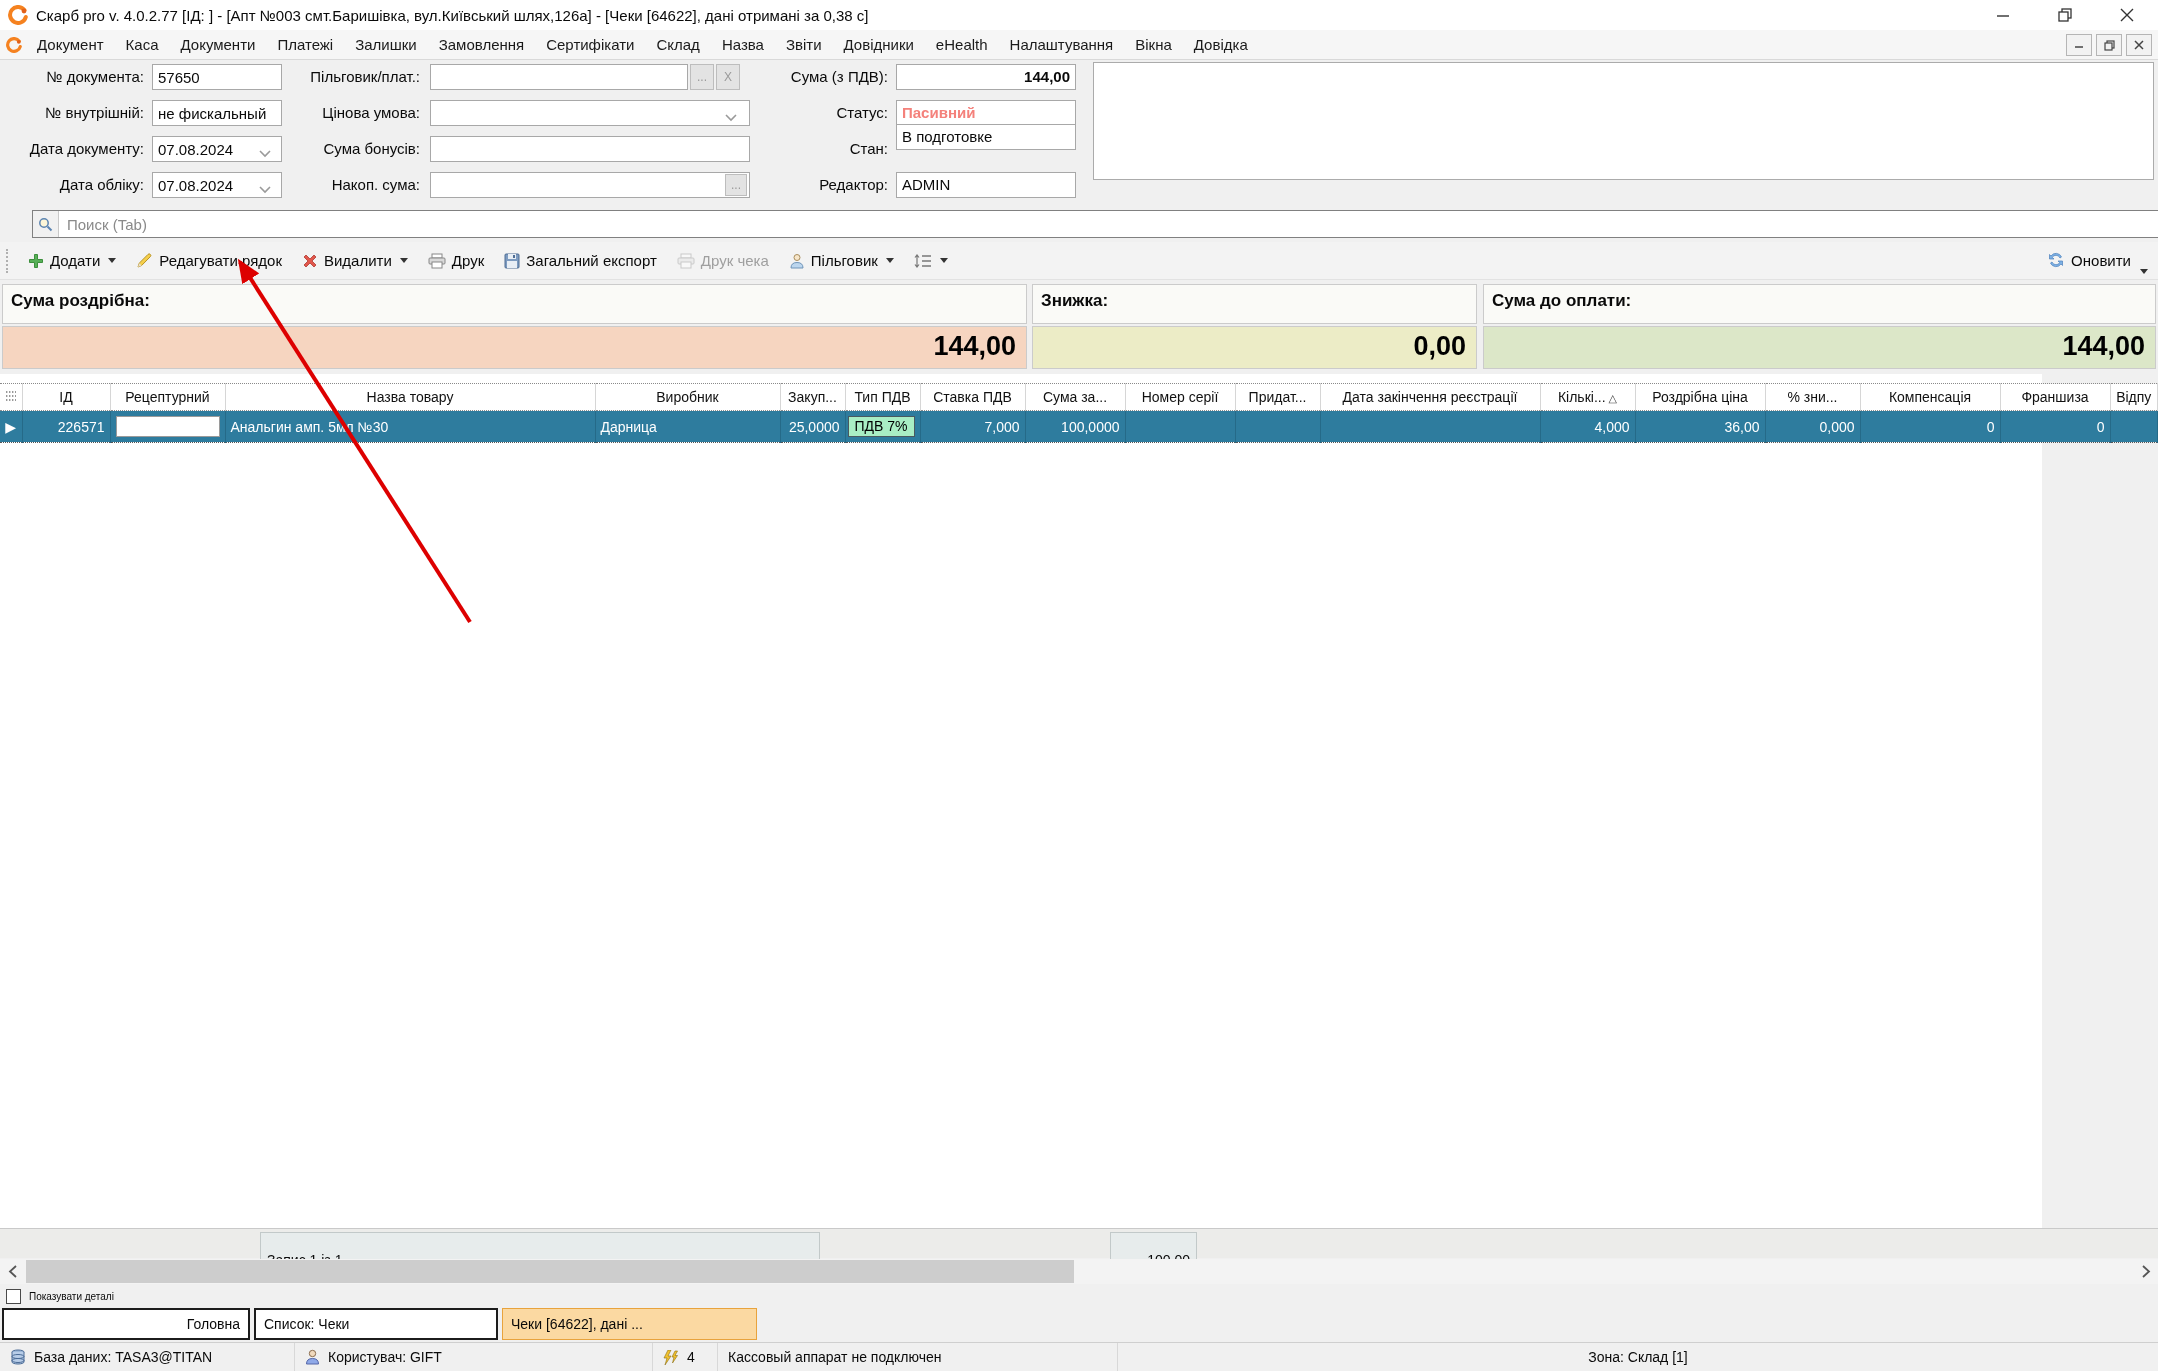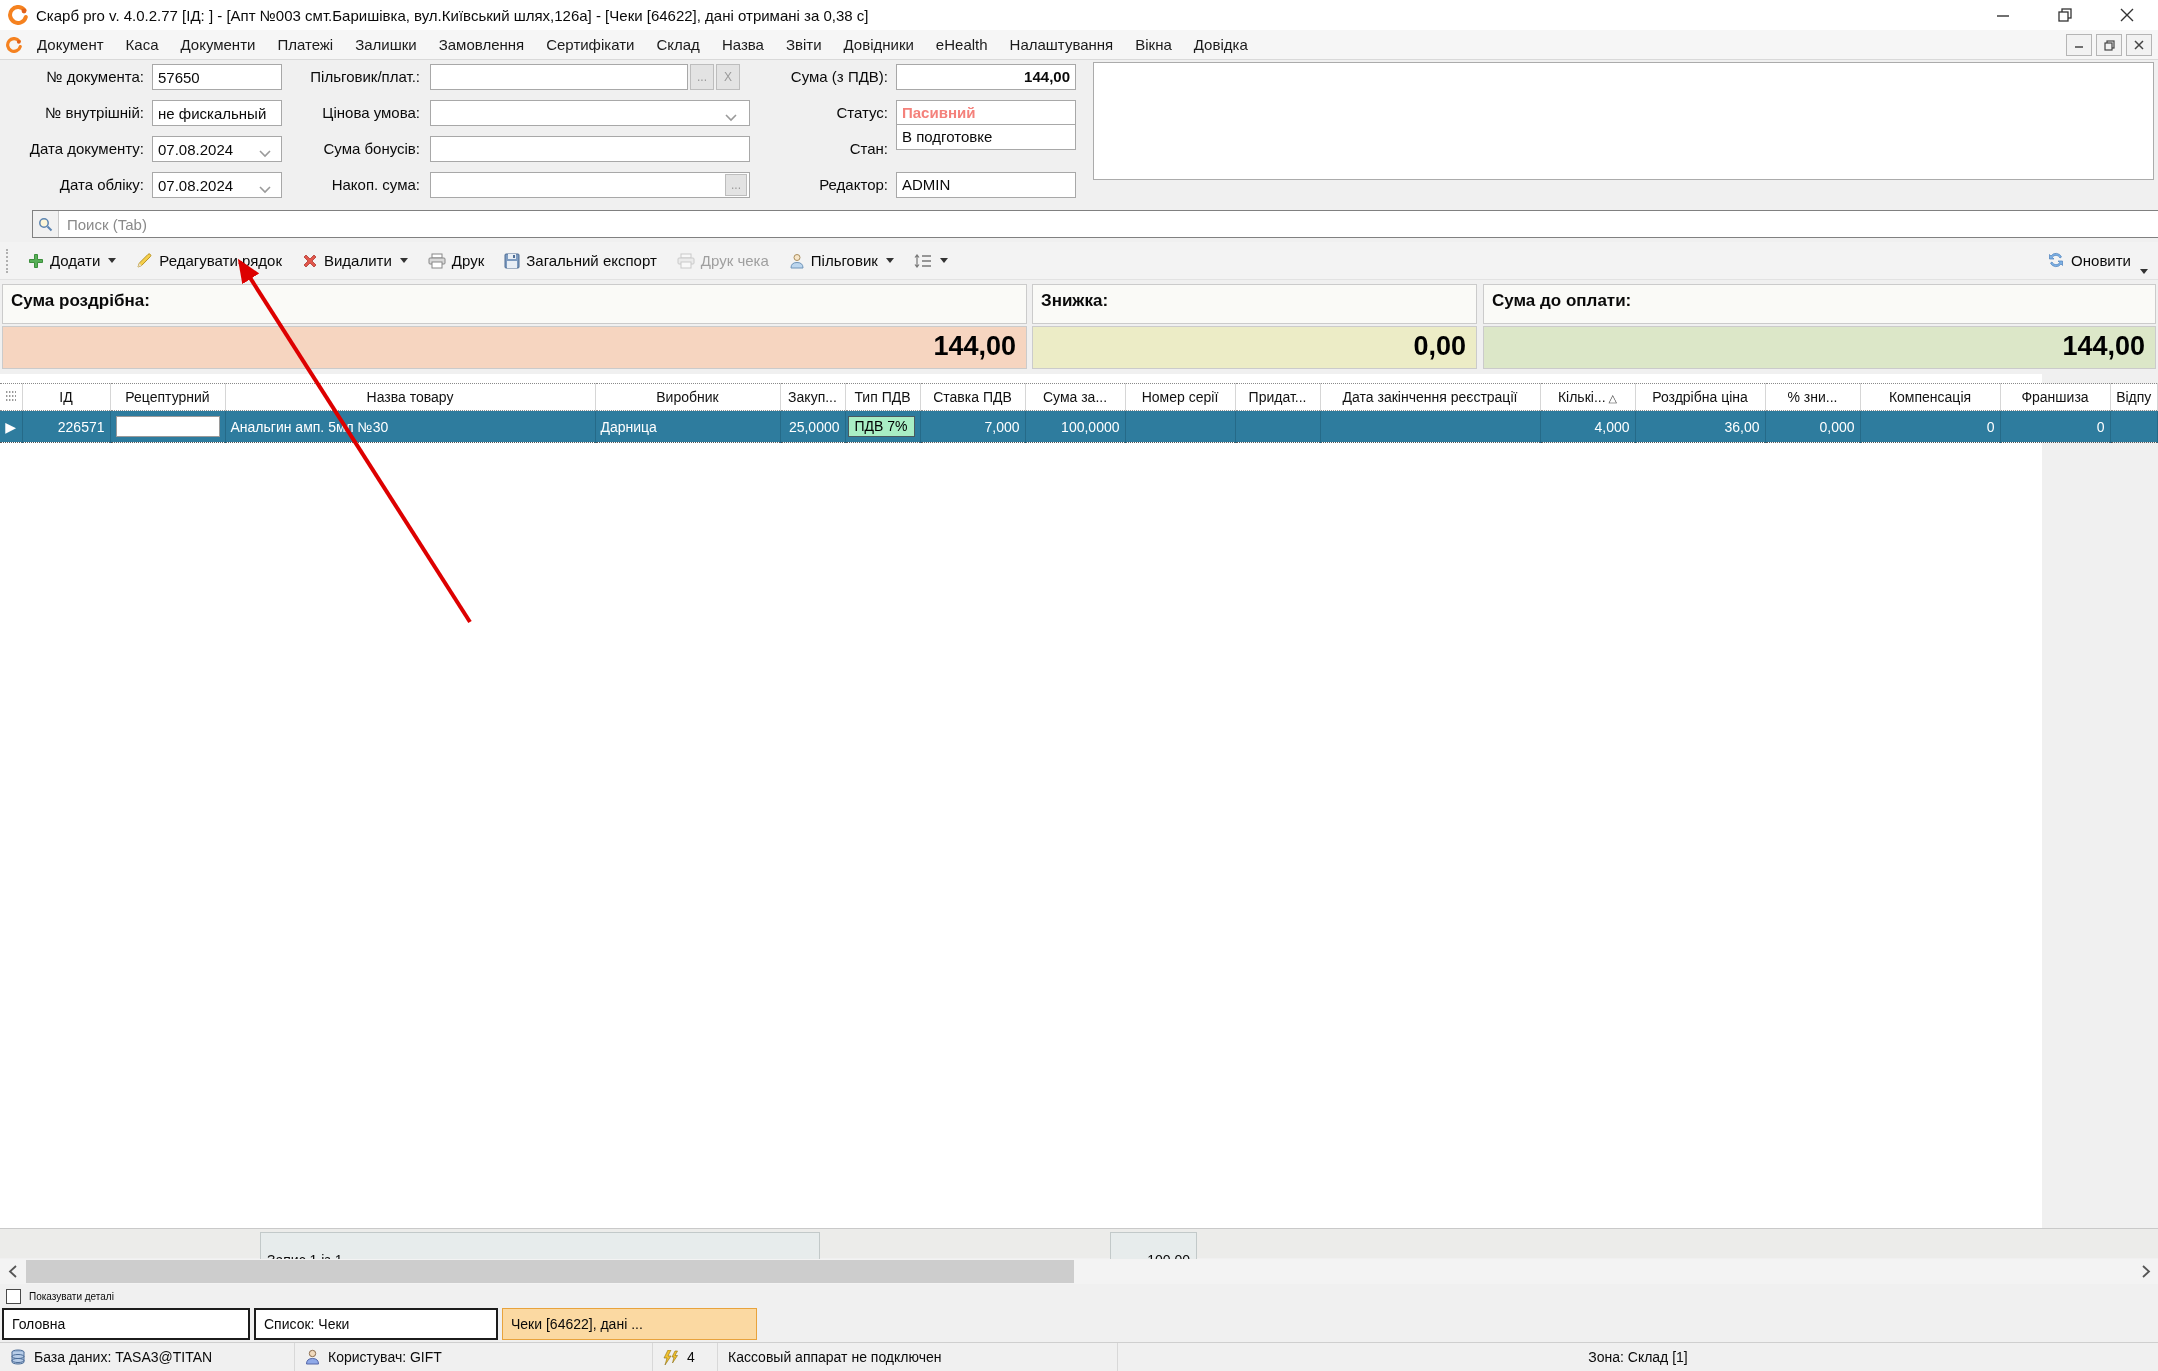--- a/index.html
+++ b/index.html
@@ -418,21 +418,21 @@
         </svg>
       </div>
   </div>
 
   <div class="detailsrow">
     <div class="checkbox"></div>
     <span class="details-label">Показувати деталі</span>
   </div>
 
   <div class="tabsrow">
-    <div class="tab" style="left:2px;width:248px;">Головна</div>
+    <div class="tab" style="left:2px;width:248px;text-align:right;">Головна</div>
     <div class="tab" style="left:254px;width:244px;">Список: Чеки</div>
     <div class="tab active" style="left:502px;width:255px;">Чеки [64622], дані ...</div>
   </div>
 
   <div class="statusbar">
     <div class="sb-sec" style="width:295px;">
       <span class="icon">
           <svg width="16" height="16" viewBox="0 0 16 16">
             <ellipse cx="8" cy="3" rx="6" ry="2" fill="#9db8d9" stroke="#4a6b96"></ellipse>
             <path d="M2 3 V13 A6 2 0 0 0 14 13 V3" fill="#b8cde8" stroke="#4a6b96"></path>

